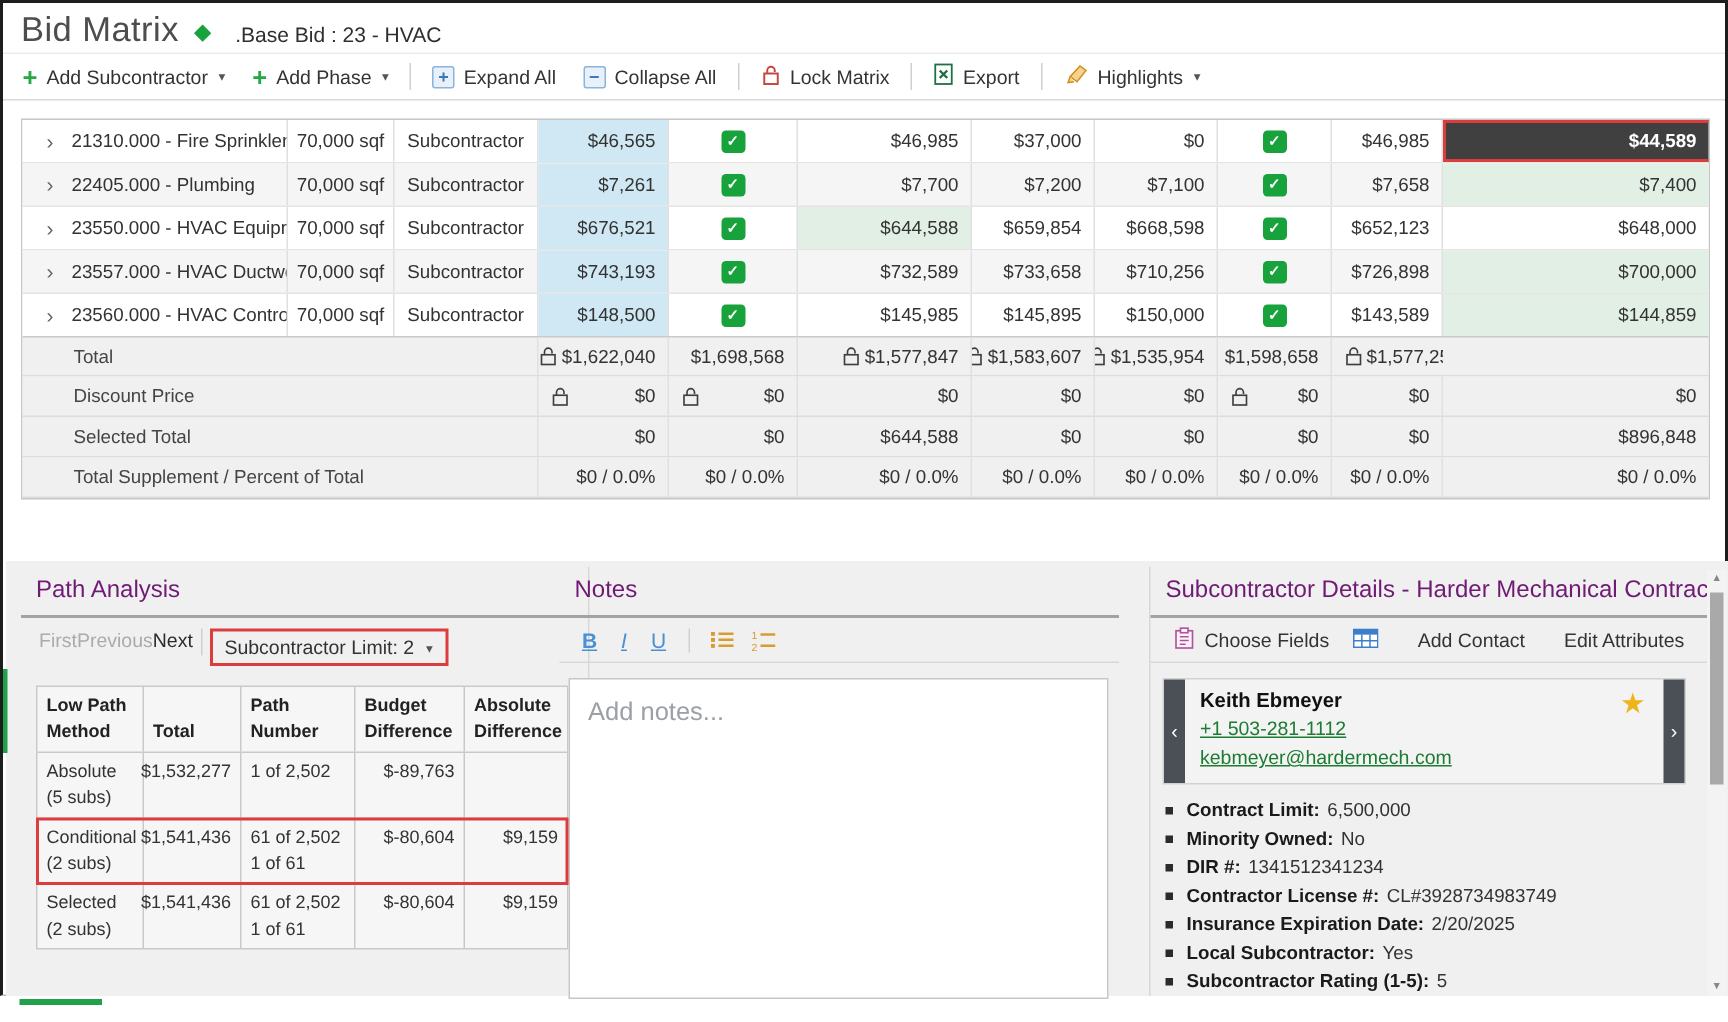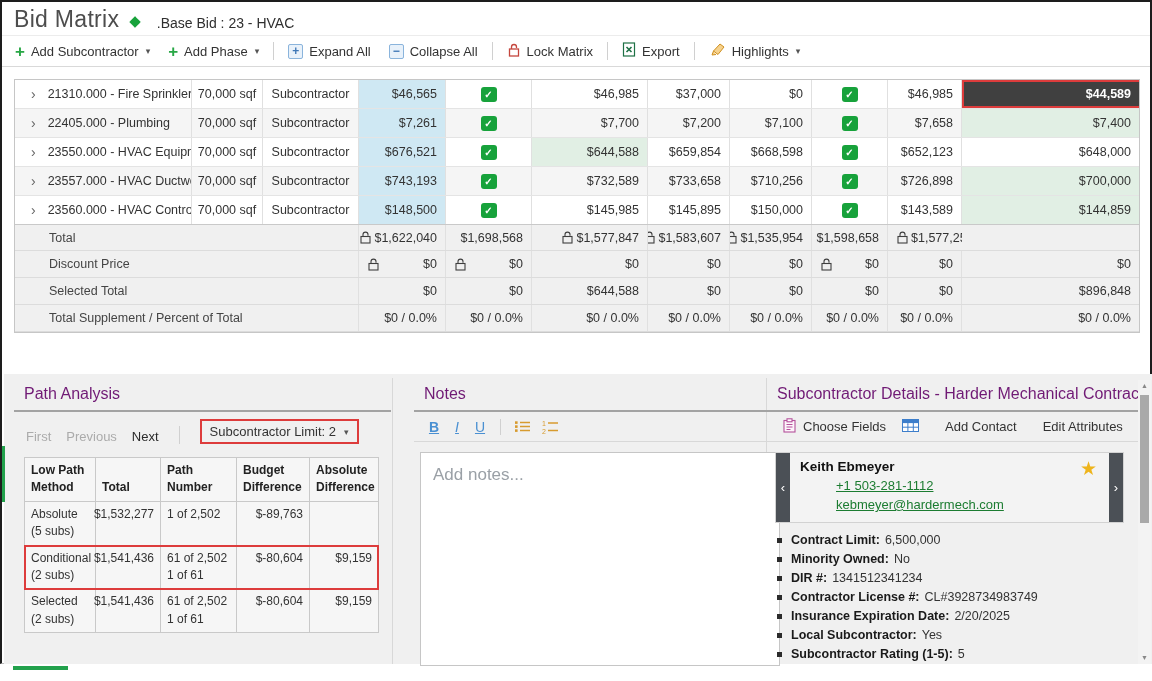--- a/index.html
+++ b/index.html
@@ -51,21 +51,21 @@
   .clip { justify-content:flex-start; }
   .locksvg { flex:0 0 auto; margin-right:2px; }
 
   
   .bottom { position:absolute; left:2px; top:372px; width:1148px; height:290px; background:#f0f0f0; }
   .vdiv { position:absolute; top:376px; height:286px; width:1px; background:#d8d8d8; }
   .panel { position:absolute; top:376px; height:286px; }
   .ptitle { font-size:16px; color:#701a75; padding:7px 10px 7px 10px; border-bottom:2px solid #a3a3a3; white-space:nowrap; overflow:hidden; }
 
   
-  .pager { display:flex; align-items:flex-end; gap:15px; padding:7px 12px 6px 12px; font-size:13px; }
+  .pager { display:flex; align-items:flex-start; padding:7px 12px 6px 12px; font-size:13px; }
   .pag-dis { color:#ababab; } .pag-en { color:#2b2b2b; cursor:pointer; }
   .limitbox { border:2px solid #dd3c3c; padding:3px 8px; display:flex; gap:7px; align-items:center; color:#333; cursor:pointer; }
   .ptable { margin:7px 0 0 10px; width:355px; border:1px solid #c9c9c9; background:#f6f6f6; }
   .prow { display:grid; grid-template-columns:71px 65px 76px 73px 68px; border-bottom:1px solid #c9c9c9; min-height:43px; }
   .ptable .prow:last-child { border-bottom:none; }
   .prow.hl { outline:2px solid #dd3c3c; outline-offset:-1px; position:relative; z-index:2; }
   .pcell { border-right:1px solid #c9c9c9; padding:4px 6px; font-size:12px; color:#333; display:flex; flex-direction:column; justify-content:flex-start; line-height:1.45; }
   .prow .pcell:last-child { border-right:none; }
   .phead { font-weight:bold; color:#222; justify-content:flex-end; }
   .pr { align-items:flex-end; }
@@ -80,21 +80,21 @@
                    resize:none; padding:12px; font-family:"Liberation Sans",sans-serif; font-size:17px; color:#333; outline:none; }
   textarea.notes::placeholder { color:#9aa0a6; }
 
   
   .dtools { display:flex; align-items:center; padding:0 8px; border-bottom:1px solid #d8d8d8; font-size:13px; height:30px; color:#333; }
   .dbtn { display:flex; align-items:center; gap:7px; padding:0 8px; cursor:pointer; white-space:nowrap; }
   .card { position:relative; margin:10px 0 0 8px; width:349px; height:71px; background:#f3f3f3; border:1px solid #d2d2d2; display:flex; }
   .card-arrow { width:14px; background:#4b5056; color:#fff; display:flex; align-items:center; justify-content:center; font-size:13px; cursor:pointer; flex:0 0 auto; }
   .card-body { flex:1; padding:6px 10px; position:relative; overflow:hidden; }
   .cname { font-size:13.5px; font-weight:bold; color:#111; }
-  .clink { font-size:13px; color:#1c7c31; text-decoration:underline; display:block; margin-top:4px; width:max-content; cursor:pointer;margin-left:36px; }
+  .clink { font-size:13px; color:#1c7c31; text-decoration:underline; display:block; margin-top:4px; width:max-content; cursor:pointer; }
   .star { position:absolute; right:12px; top:4px; color:#eeb41c; font-size:19px; }
   .attrs { margin:11px 0 0 10px; }
   .attr { display:flex; align-items:center; font-size:12.5px; margin-bottom:6px; line-height:13px; }
   .bullet { width:5px; height:5px; background:#2b2b2b; flex:0 0 auto; margin-right:9px; }
   .alabel { font-weight:bold; color:#1a1a1a; margin-right:5px; white-space:nowrap; }
   .avalue { color:#333; white-space:nowrap; }
 
   
   .sb { position:absolute; left:1136px; top:378px; width:13px; height:284px; background:#f3f3f3; }
   .sb-up,.sb-down { position:absolute; left:0; width:13px; height:12px; color:#888; font-size:7px; text-align:center; line-height:12px; cursor:pointer; }
@@ -462,21 +462,21 @@
             <div class="pcell">
               <div>61 of 2,502</div>
               <div>1 of 61</div>
             </div>
             <div class="pcell pr">$-80,604</div>
             <div class="pcell pr">$9,159</div>
           </div>
         </div>
     </div>
 
-    <div class="panel" style="left:412px; width:373px;">
+    <div class="panel" style="left:371px; width:373px;">
       <div class="ptitle">Notes</div>
       <div class="ntools">
         <span class="fmt b">B</span>
         <span class="fmt i">I</span>
         <span class="fmt">U</span>
         <span class="nsep"></span>
         <span class="listbtn">
             <svg width="16" height="13" viewBox="0 0 16 13">
               <g stroke="#d79b2f" stroke-width="1.6">
                 <path d="M5 2.5 h10 M5 6.5 h10 M5 10.5 h10"></path>

